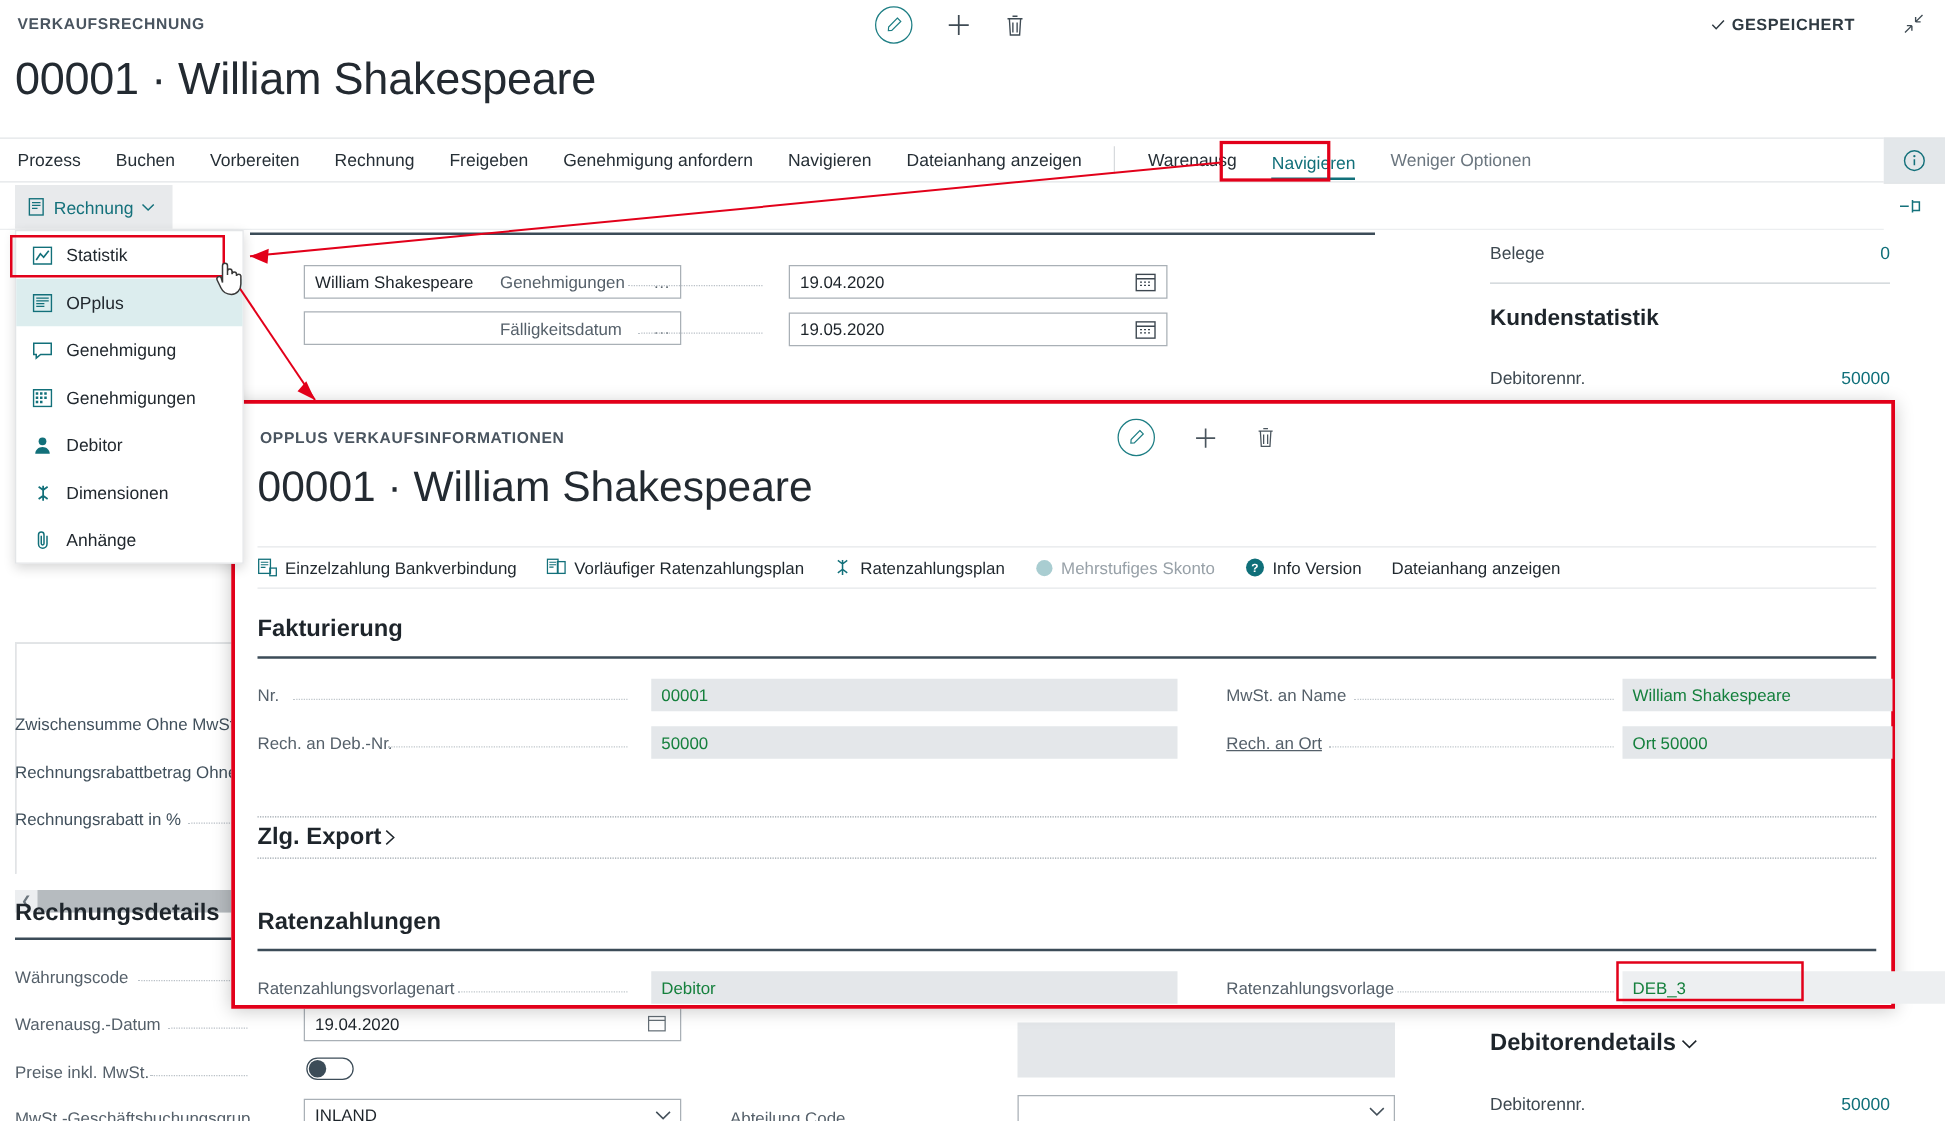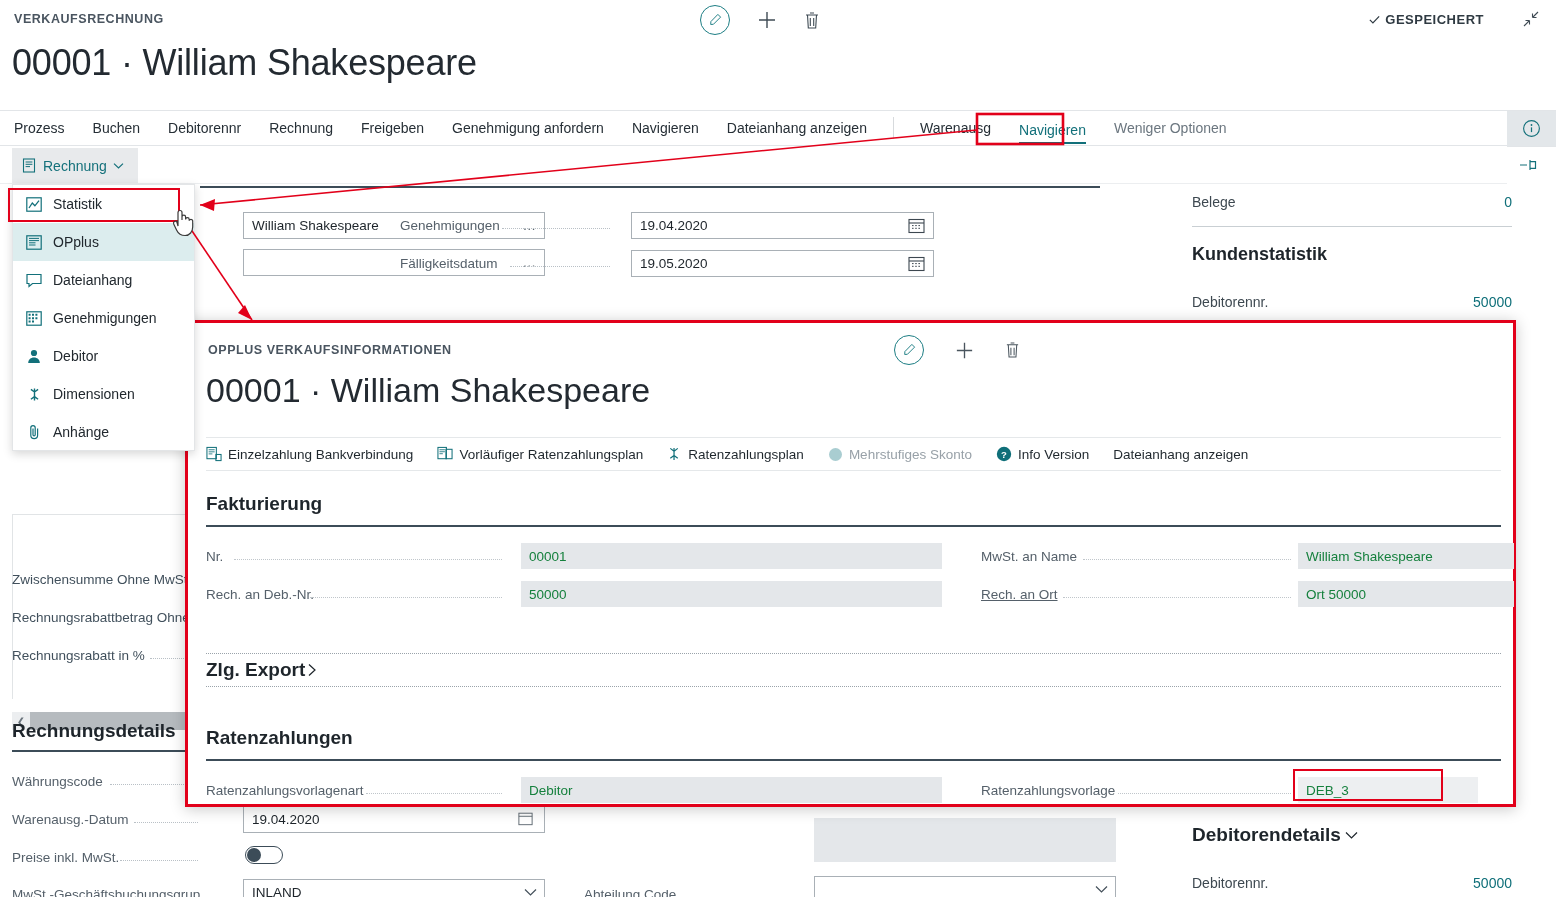--- a/index.html
+++ b/index.html
@@ -199,21 +199,21 @@
   </div>
   <div class="collapse-btn">
     <svg width="18" height="18" viewBox="0 0 18 18">
         <path d="M16 2L10.5 7.5M10.5 7.5h4M10.5 7.5v-4M2 16l5.5-5.5M7.5 10.5h-4M7.5 10.5v4" fill="none" stroke="#3f4b54" stroke-width="1.1"></path>
       </svg>
   </div>
 
   <div class="ribbon">
     <div class="ribbon-item">Prozess</div>
     <div class="ribbon-item">Buchen</div>
-    <div class="ribbon-item">Debitorennr</div>
+    <div class="ribbon-item">Vorbereiten</div>
     <div class="ribbon-item">Rechnung</div>
     <div class="ribbon-item">Freigeben</div>
     <div class="ribbon-item">Genehmigung anfordern</div>
     <div class="ribbon-item">Navigieren</div>
     <div class="ribbon-item">Dateianhang anzeigen</div>
     <div class="ribbon-sep"></div>
     <div class="ribbon-item">Warenausg</div>
     <div class="ribbon-item active">
       <span>Navigieren</span>
       <div class="ul"></div>
@@ -459,21 +459,21 @@
 
     <div class="m-sec-head" style="left:18px; top:404px;">Ratenzahlungen</div>
     <div class="m-sec-rule" style="left:18px; top:436px; width:1295px;"></div>
 
     <div class="m-lbl" style="left:18px; top:460px;">Ratenzahlungsvorlagenart</div>
     <div class="m-dots" style="left:178px; top:470px; width:136px;"></div>
     <div class="m-val" style="left:333px; top:454px; width:421px;">Debitor</div>
 
     <div class="m-lbl" style="left:793px; top:460px;">Ratenzahlungsvorlage</div>
     <div class="m-dots" style="left:930px; top:470px; width:173px;"></div>
-    <div class="m-val" style="left:1110px; top:454px; width:180px; background:#edeff1;">DEB_3</div>
+    <div class="m-val" style="left:1110px; top:454px; width:259px; background:#edeff1;">DEB_3</div>
   </div>
 
   <div class="val-hl" style="left:1293px; top:769px; width:150px; height:32px;"></div>
 
   <div class="dropdown">
     <div class="dd-item">
       <span class="dd-icon">
         <svg width="16" height="15" viewBox="0 0 16 15">
             <rect x=".8" y=".8" width="14.4" height="13.4" fill="none" stroke="#12707a" stroke-width="1.2"></rect>
             <path d="M3 11L6.3 6l2.6 2.8L13 3.6" fill="none" stroke="#12707a" stroke-width="1.3"></path>
@@ -489,21 +489,21 @@
           </svg>
       </span>
       <span>OPplus</span>
     </div>
     <div class="dd-item">
       <span class="dd-icon">
         <svg width="16" height="15" viewBox="0 0 16 15">
             <path d="M1 1.5h14v9H6.5L3 13.5V10.5H1z" fill="none" stroke="#12707a" stroke-width="1.2"></path>
           </svg>
       </span>
-      <span>Dateianhang</span>
+      <span>Genehmigung</span>
     </div>
     <div class="dd-item">
       <span class="dd-icon">
         <svg width="16" height="15" viewBox="0 0 16 15">
             <rect x=".8" y=".8" width="14.4" height="13.4" fill="none" stroke="#12707a" stroke-width="1.2"></rect>
             <path d="M2.6 2.8h2v2h-2zM6 2.8h2v2H6zM9.4 2.8h2v2h-2zM2.6 6.2h2v2h-2zM6 6.2h2v2H6zM9.4 6.2h2v2h-2zM2.6 9.6h2v2h-2zM6 9.6h2v2H6z" fill="#12707a"></path>
           </svg>
       </span>
       <span>Genehmigungen</span>
     </div>

